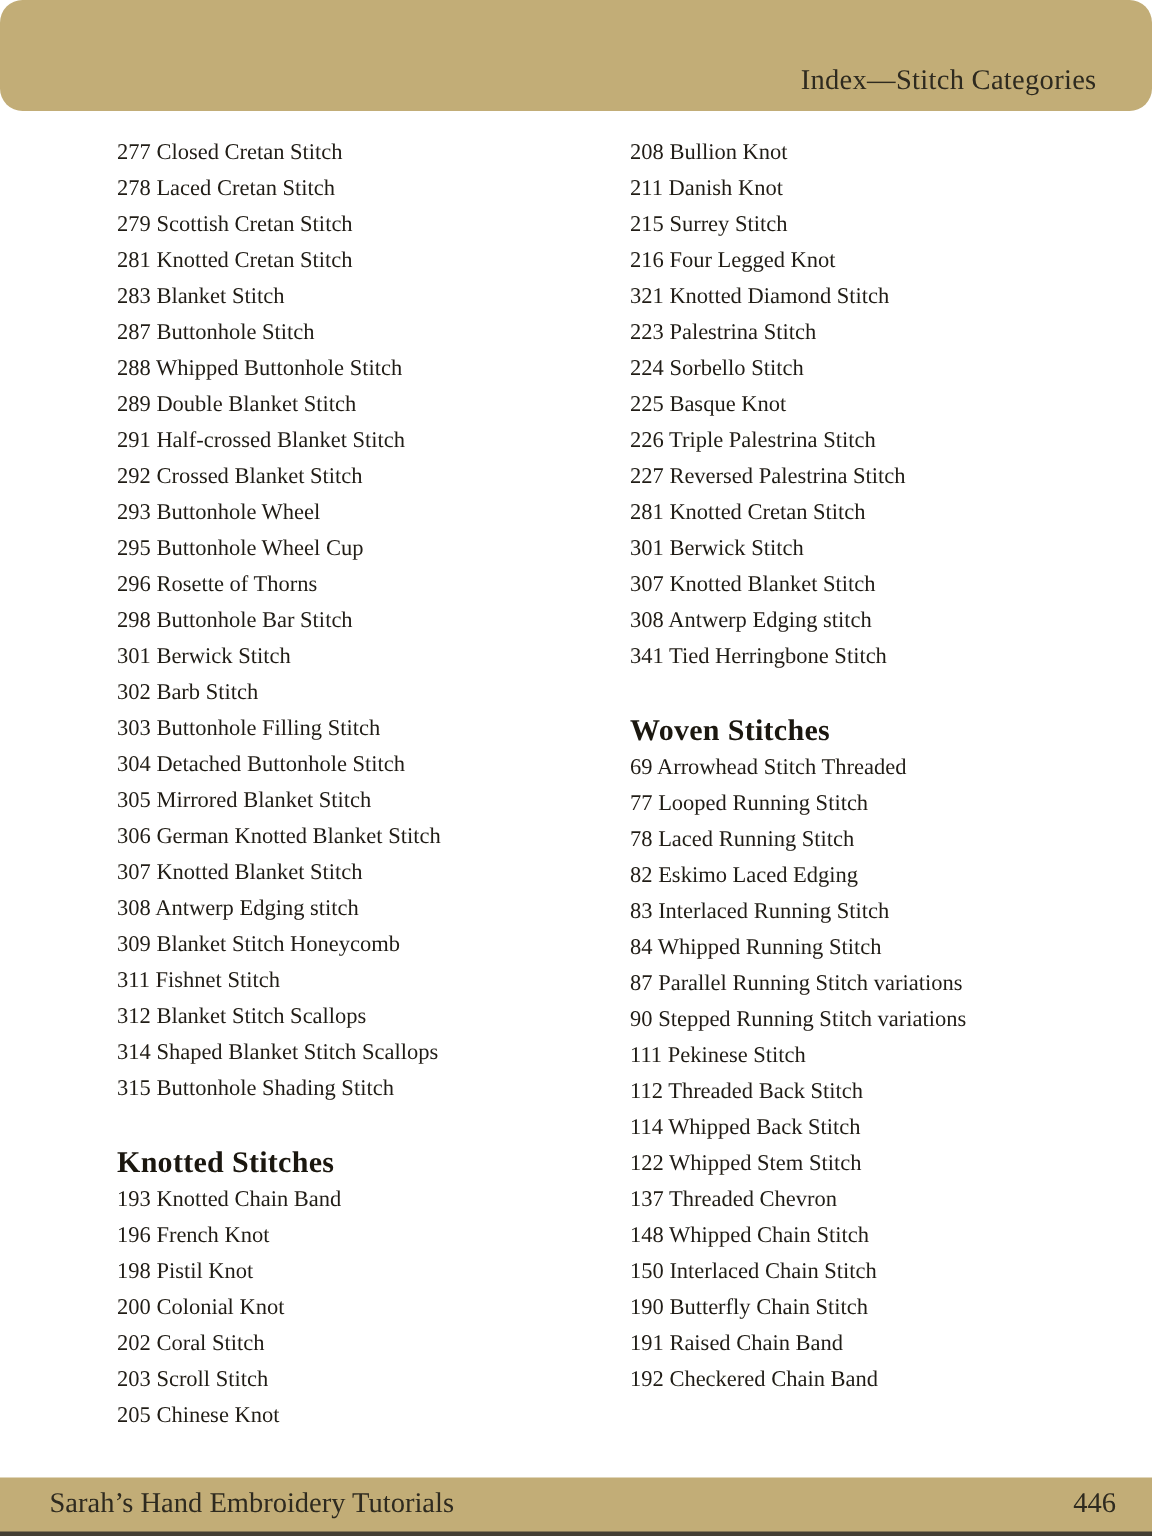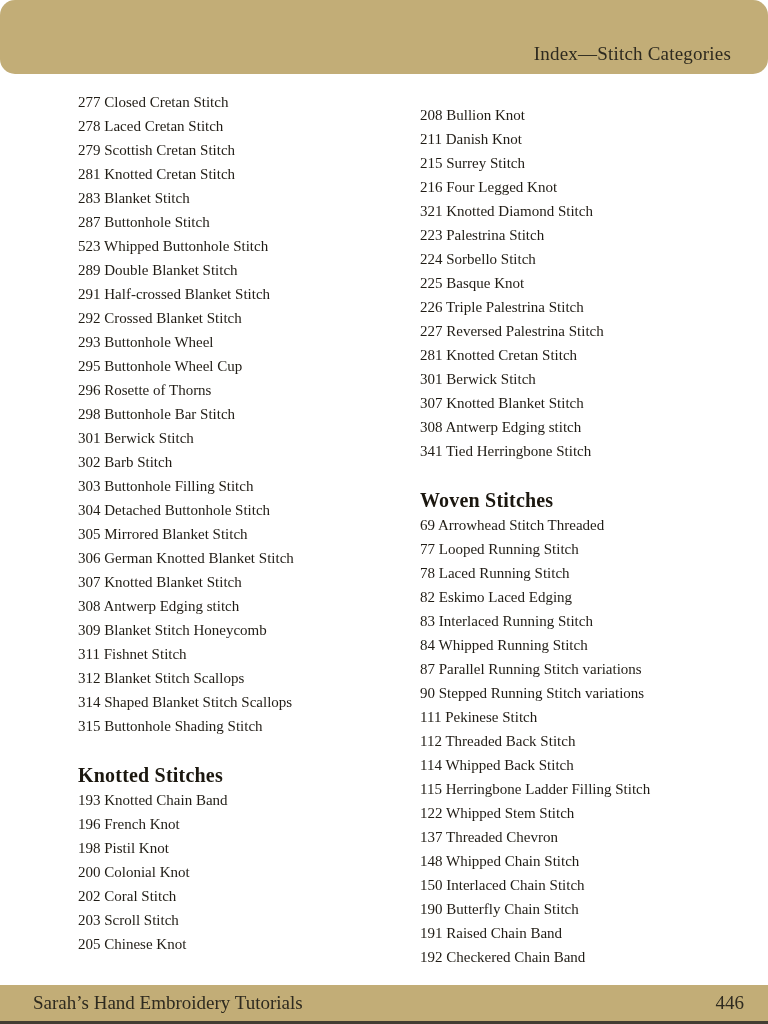--- a/index.html
+++ b/index.html
@@ -45,21 +45,21 @@
     height: 3px;
     background: #433e33;
   }
   .col {
     position: absolute;
     top: 90px;
     width: 335px;
     color: #201c15;
   }
   .col-left  { left: 78px; }
-  .col-right { left: 420px; margin-top: 13px; }
+  .col-right { left: 420px; }
   .entry {
     font-size: 15px;
     line-height: 24px;
     white-space: nowrap;
   }
   .section-heading {
     font-size: 20px;
     font-weight: bold;
     line-height: 26px;
     margin-top: 24px;
@@ -76,21 +76,21 @@
     <div class="header-title">Index—Stitch Categories</div>
   </div>
 
   <div class="col col-left">
       <div class="entry">277 Closed Cretan Stitch</div>
       <div class="entry">278 Laced Cretan Stitch</div>
       <div class="entry">279 Scottish Cretan Stitch</div>
       <div class="entry">281 Knotted Cretan Stitch</div>
       <div class="entry">283 Blanket Stitch</div>
       <div class="entry">287 Buttonhole Stitch</div>
-      <div class="entry">523 Whipped Buttonhole Stitch</div>
+      <div class="entry">288 Whipped Buttonhole Stitch</div>
       <div class="entry">289 Double Blanket Stitch</div>
       <div class="entry">291 Half-crossed Blanket Stitch</div>
       <div class="entry">292 Crossed Blanket Stitch</div>
       <div class="entry">293 Buttonhole Wheel</div>
       <div class="entry">295 Buttonhole Wheel Cup</div>
       <div class="entry">296 Rosette of Thorns</div>
       <div class="entry">298 Buttonhole Bar Stitch</div>
       <div class="entry">301 Berwick Stitch</div>
       <div class="entry">302 Barb Stitch</div>
       <div class="entry">303 Buttonhole Filling Stitch</div>
@@ -135,21 +135,20 @@
       <div class="entry">77 Looped Running Stitch</div>
       <div class="entry">78 Laced Running Stitch</div>
       <div class="entry">82 Eskimo Laced Edging</div>
       <div class="entry">83 Interlaced Running Stitch</div>
       <div class="entry">84 Whipped Running Stitch</div>
       <div class="entry">87 Parallel Running Stitch variations</div>
       <div class="entry">90 Stepped Running Stitch variations</div>
       <div class="entry">111 Pekinese Stitch</div>
       <div class="entry">112 Threaded Back Stitch</div>
       <div class="entry">114 Whipped Back Stitch</div>
-      <div class="entry">115 Herringbone Ladder Filling Stitch</div>
       <div class="entry">122 Whipped Stem Stitch</div>
       <div class="entry">137 Threaded Chevron</div>
       <div class="entry">148 Whipped Chain Stitch</div>
       <div class="entry">150 Interlaced Chain Stitch</div>
       <div class="entry">190 Butterfly Chain Stitch</div>
       <div class="entry">191 Raised Chain Band</div>
       <div class="entry">192 Checkered Chain Band</div>
     </div>
 
   <div class="band footer-band">

